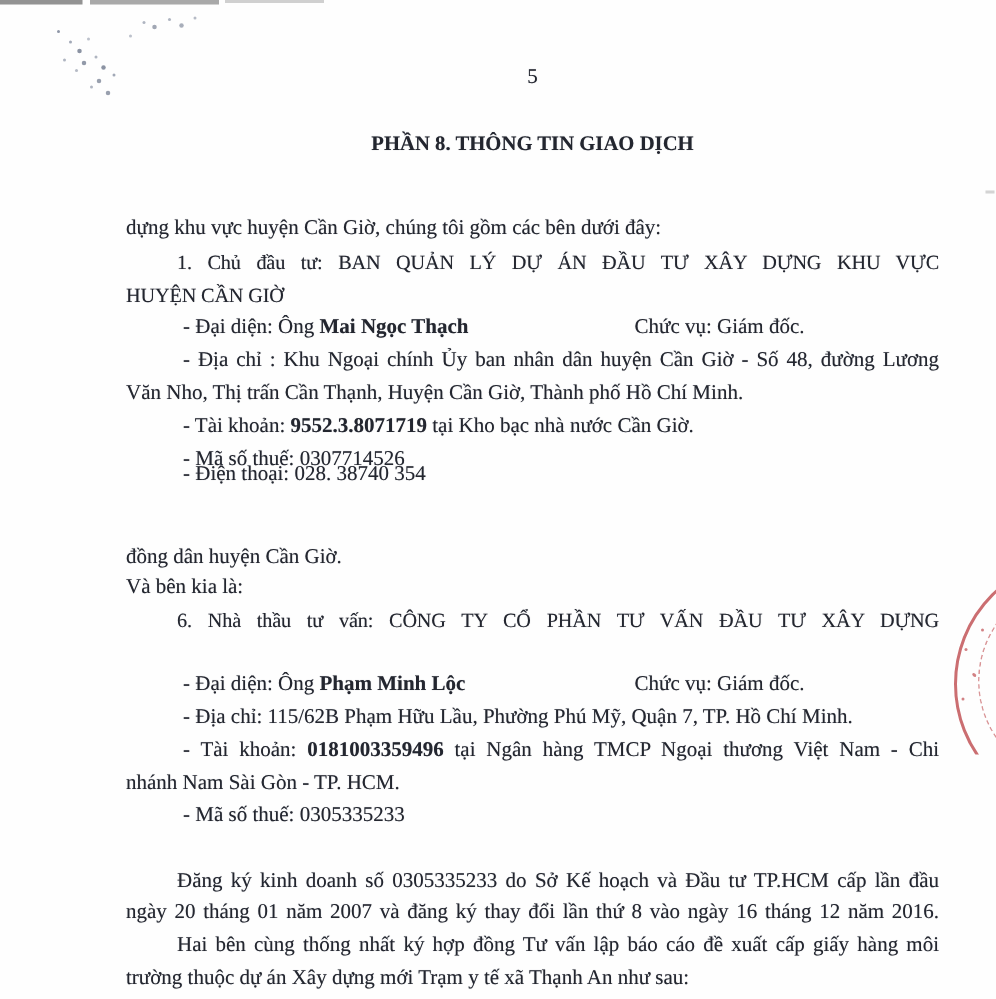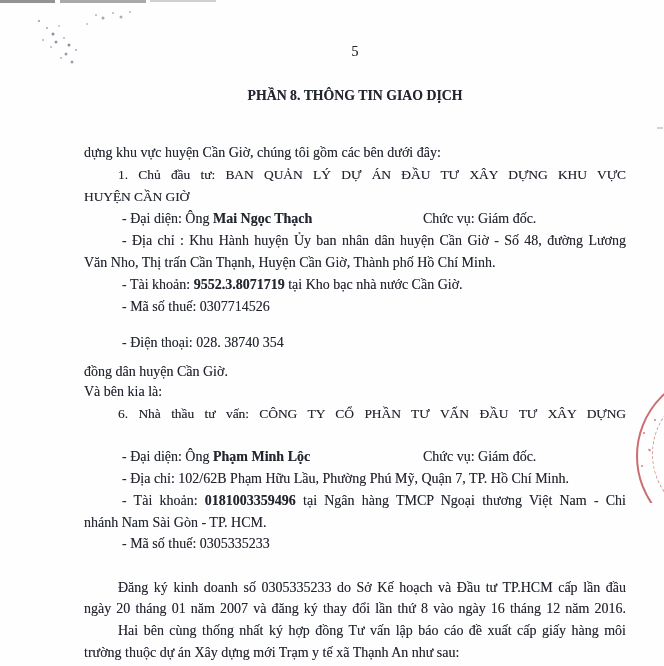--- a/index.html
+++ b/index.html
@@ -84,37 +84,37 @@
   <div class="l center" style="top:41px">5</div>
   <div class="l center ttl" style="top:85px">PHẦN 8. THÔNG TIN GIAO DỊCH</div>
 
   <div class="l" style="top:142px">dựng khu vực huyện Cần Giờ, chúng tôi gồm các bên dưới đây:</div>
 
   <div class="l ind j hd" style="top:164px">1. Chủ đầu tư: BAN QUẢN LÝ DỰ ÁN ĐẦU TƯ XÂY DỰNG KHU VỰC</div>
   <div class="l hd" style="top:186px">HUYỆN CẦN GIỜ</div>
 
   <div class="l dash" style="top:208px"><span>- Đại diện: Ông </span><span class="b">Mai Ngọc Thạch</span><span class="pos">Chức vụ: Giám đốc.</span></div>
 
-  <div class="l dash j" style="top:230px">- Địa chỉ : Khu Hành huyện Ủy ban nhân dân huyện Cần Giờ - Số 48, đường Lương</div>
+  <div class="l dash j" style="top:230px">- Địa chỉ : Khu Ngoại chính Ủy ban nhân dân huyện Cần Giờ - Số 48, đường Lương</div>
   <div class="l" style="top:252px">Văn Nho, Thị trấn Cần Thạnh, Huyện Cần Giờ, Thành phố Hồ Chí Minh.</div>
 
   <div class="l dash" style="top:274px"><span>- Tài khoản: </span><span class="b">9552.3.8071719</span><span> tại Kho bạc nhà nước Cần Giờ.</span></div>
 
   <div class="l dash" style="top:296px">- Mã số thuế: 0307714526</div>
-  <div class="l dash" style="top:332px">- Điện thoại: 028. 38740 354</div>
+  <div class="l dash" style="top:306px">- Điện thoại: 028. 38740 354</div>
 
   <div class="l" style="top:361px">đồng dân huyện Cần Giờ.</div>
 
   <div class="l" style="top:381px">Và bên kia là:</div>
 
   <div class="l ind j hd" style="top:403px">6. Nhà thầu tư vấn: CÔNG TY CỔ PHẦN TƯ VẤN ĐẦU TƯ XÂY DỰNG</div>
 
   <div class="l dash" style="top:446px"><span>- Đại diện: Ông </span><span class="b">Phạm Minh Lộc</span><span class="pos">Chức vụ: Giám đốc.</span></div>
 
-  <div class="l dash" style="top:468px">- Địa chỉ: 102/62B Phạm Hữu Lầu, Phường Phú Mỹ, Quận 7, TP. Hồ Chí Minh.</div>
+  <div class="l dash" style="top:468px">- Địa chỉ: 115/62B Phạm Hữu Lầu, Phường Phú Mỹ, Quận 7, TP. Hồ Chí Minh.</div>
 
   <div class="l dash j" style="top:490px"><span>- Tài khoản: </span><span class="b">0181003359496</span><span> tại Ngân hàng TMCP Ngoại thương Việt Nam - Chi</span></div>
   <div class="l" style="top:512px">nhánh Nam Sài Gòn - TP. HCM.</div>
 
   <div class="l dash" style="top:533px">- Mã số thuế: 0305335233</div>
 
   <div class="l ind j" style="top:577px">Đăng ký kinh doanh số 0305335233 do Sở Kế hoạch và Đầu tư TP.HCM cấp lần đầu</div>
   <div class="l j" style="top:598px">ngày 20 tháng 01 năm 2007 và đăng ký thay đổi lần thứ 8 vào ngày 16 tháng 12 năm 2016.</div>
 
   <div class="l ind j" style="top:620px">Hai bên cùng thống nhất ký hợp đồng Tư vấn lập báo cáo đề xuất cấp giấy hàng môi</div>

